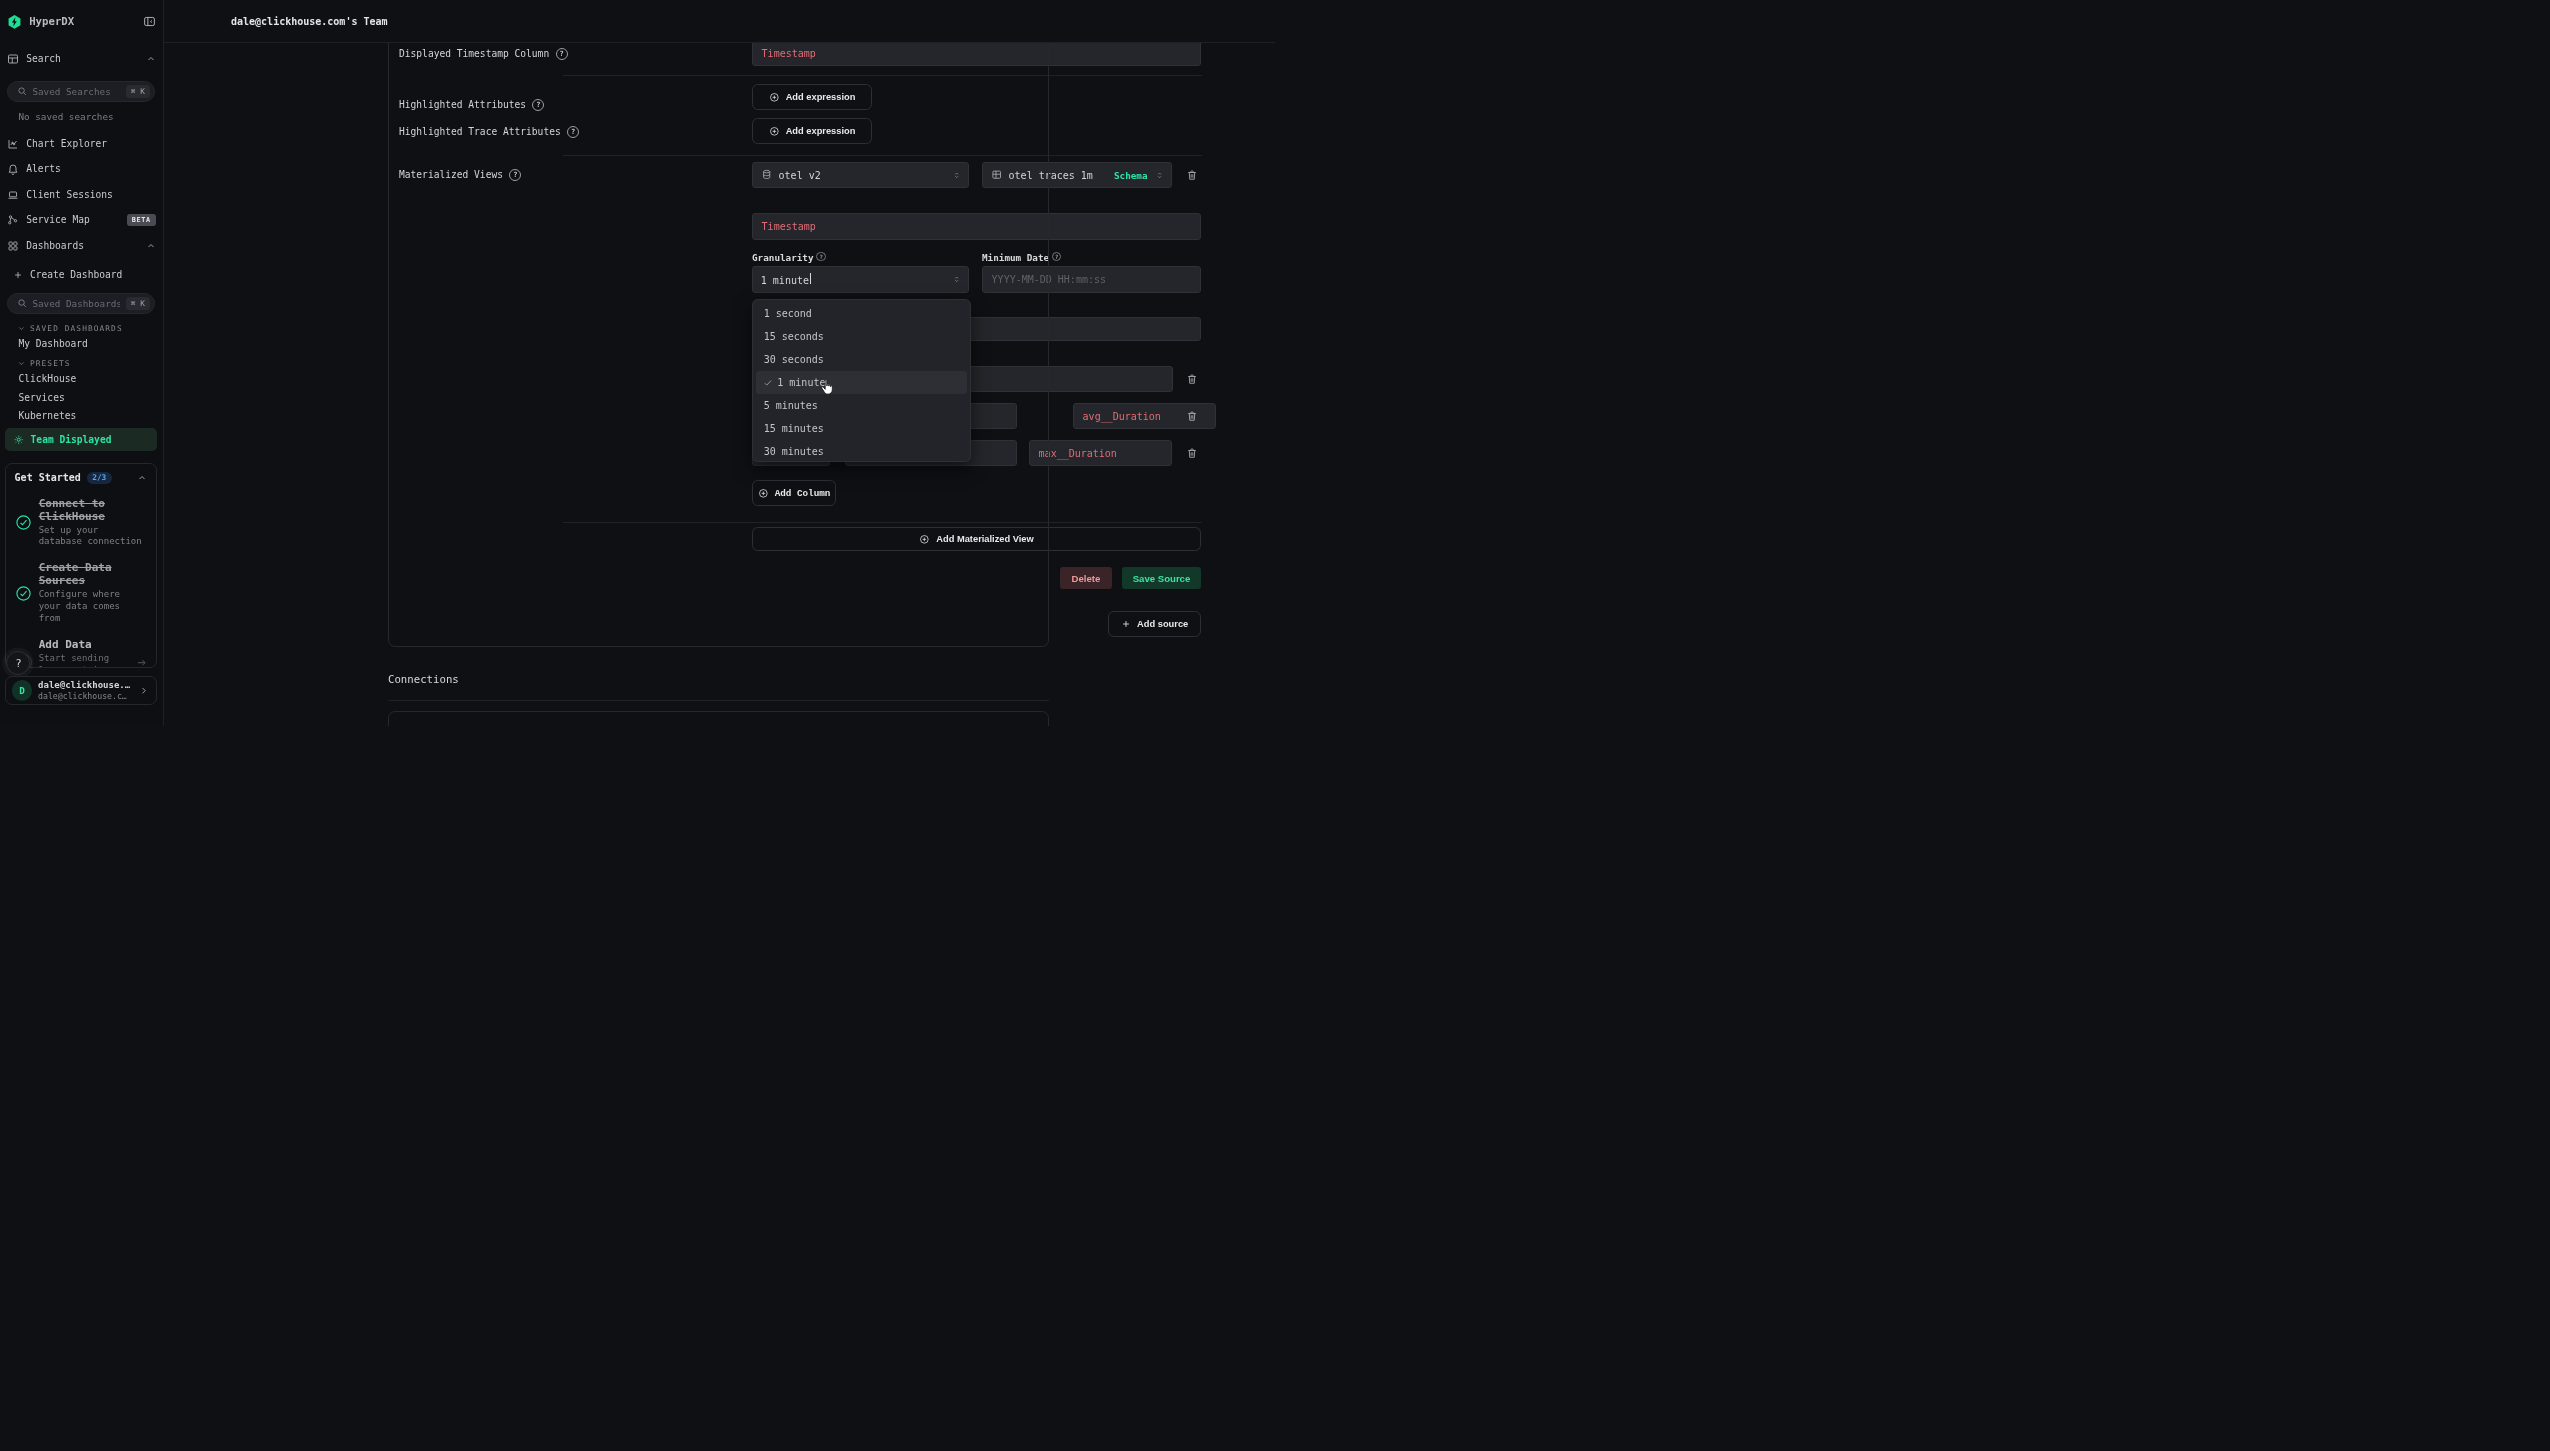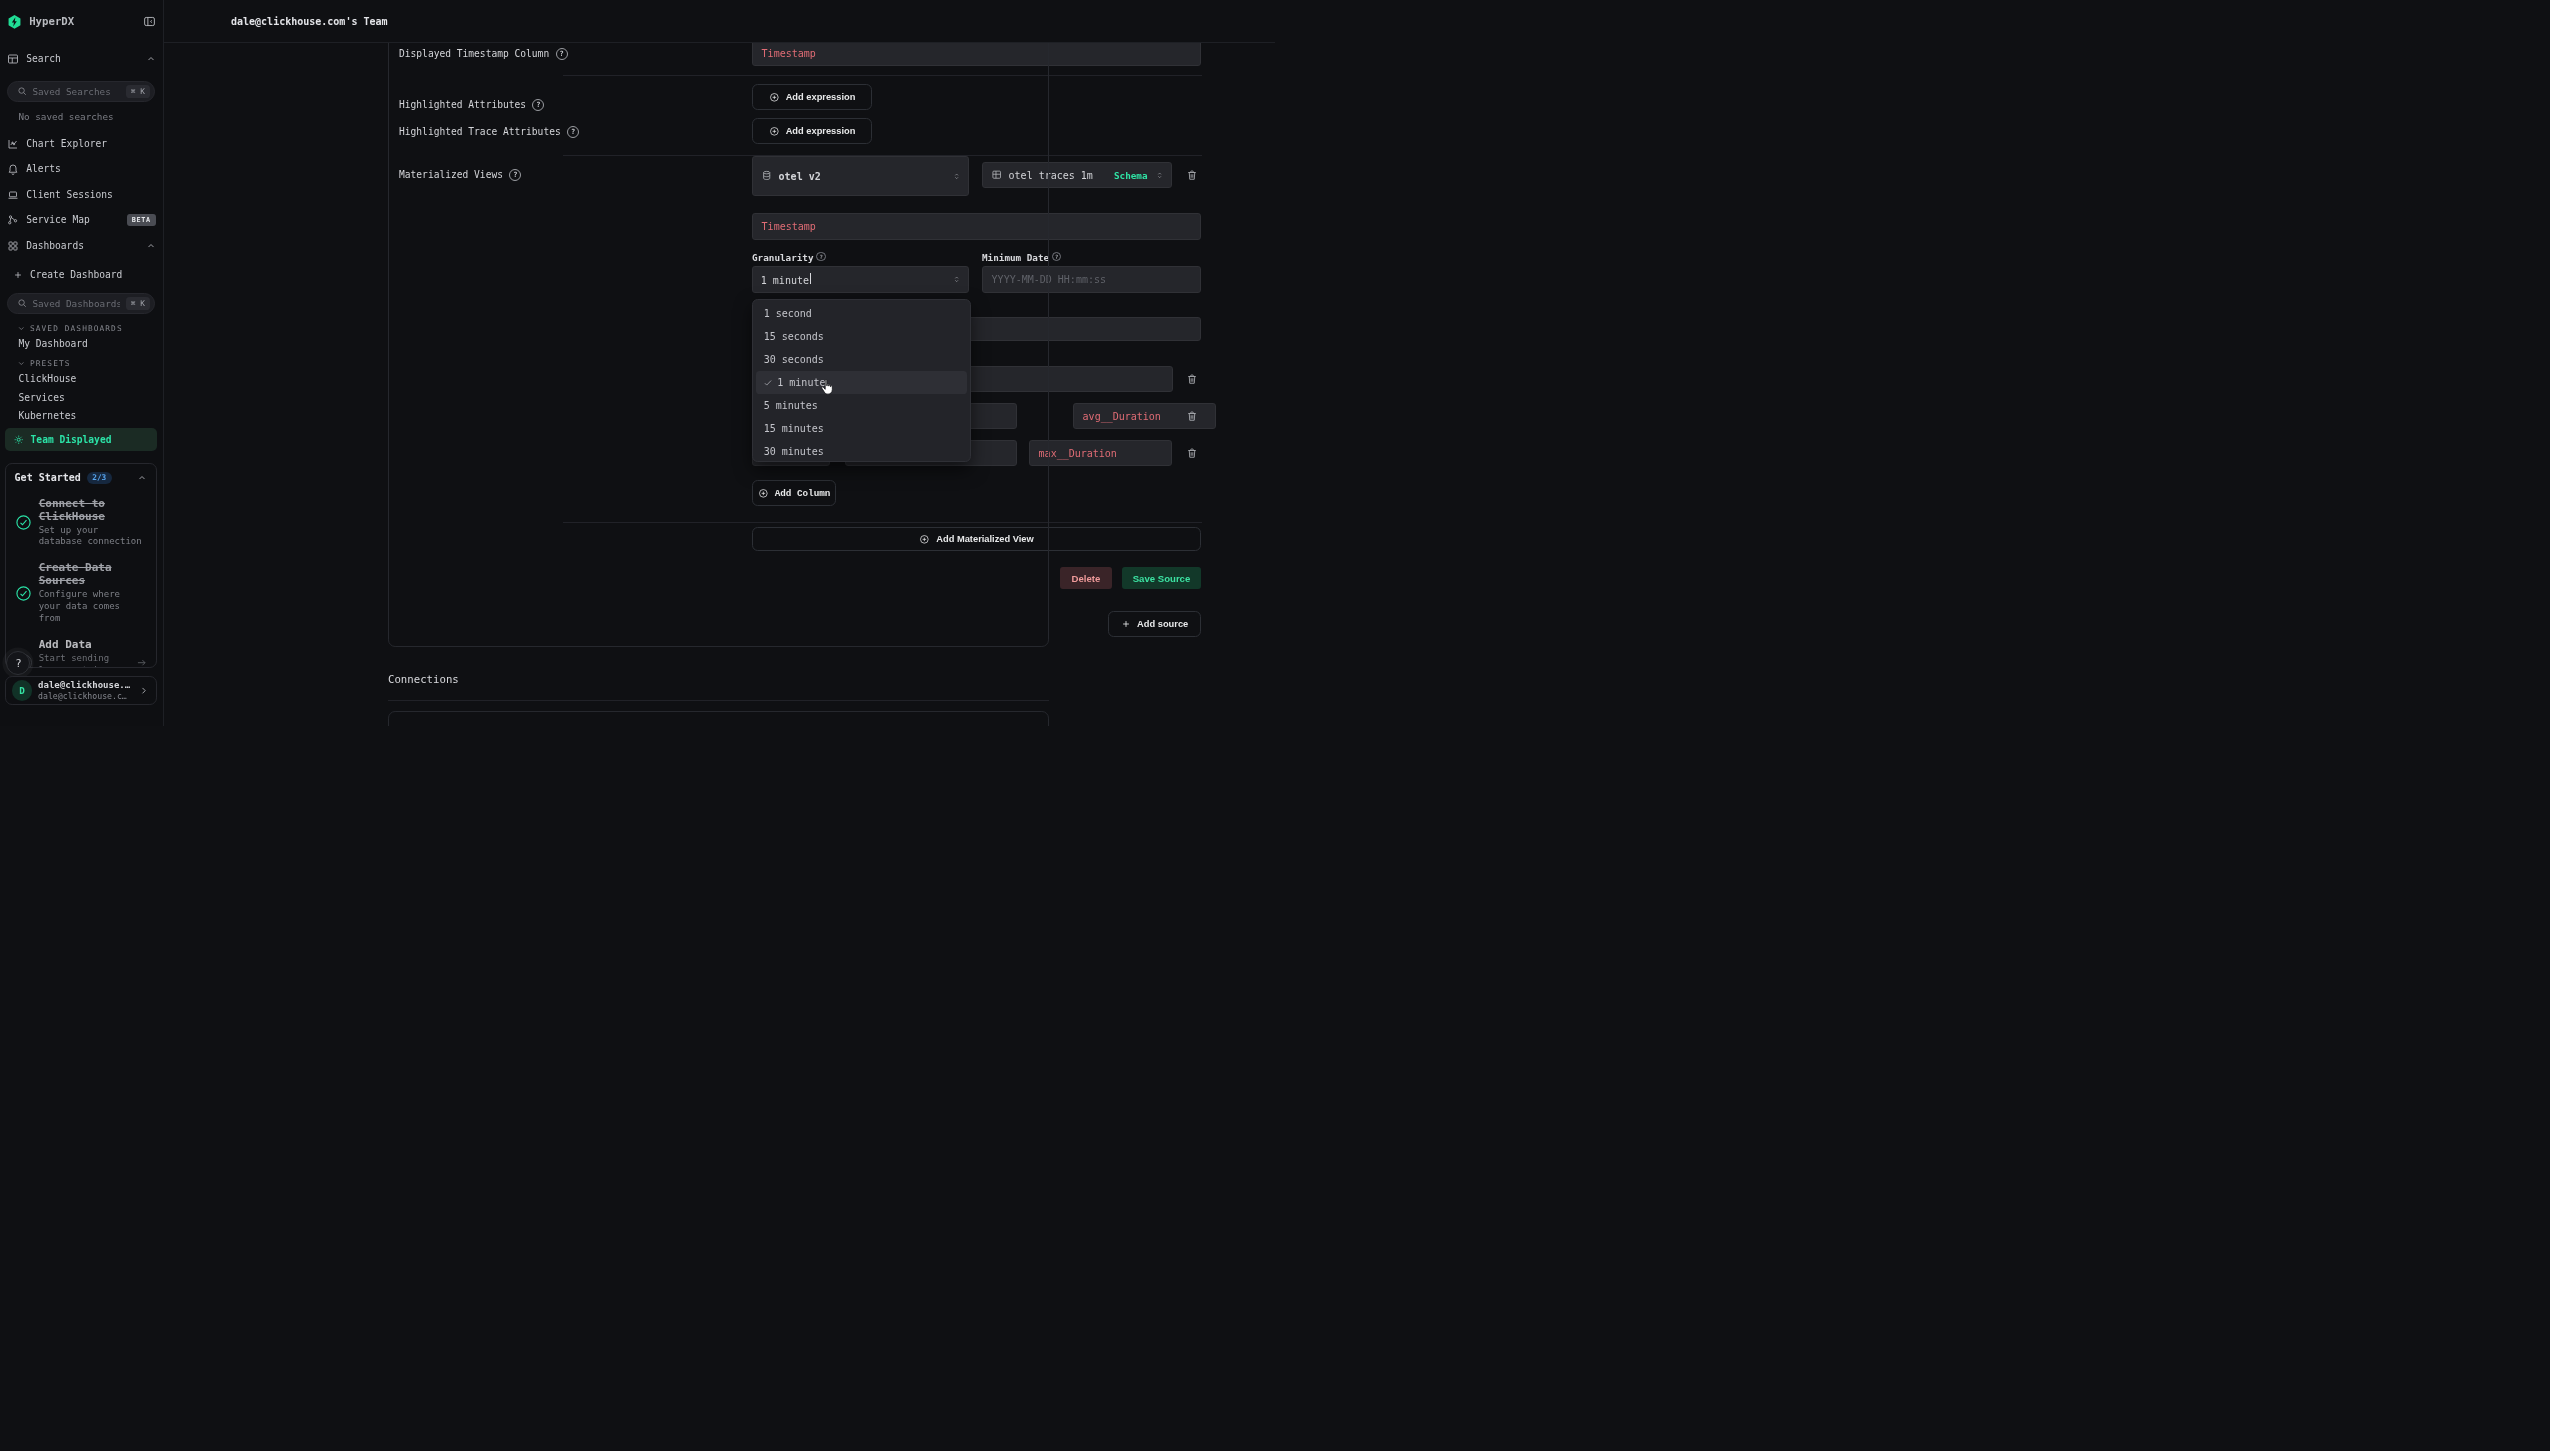--- a/index.html
+++ b/index.html
@@ -379,21 +379,21 @@
     <span>Add expression</span>
   </button>
 
   <div class="hr" style="left:399px;top:155px;width:639px;"></div>
 
   <div class="flabel" style="top:168px;height:13px;">
     <span>Materialized Views</span>
     <span class="qm">?</span>
   </div>
 
-  <div class="sel" style="left:588px;top:156px;width:217px;height:40px;font-weight:bold;">
+  <div class="sel" style="left:588px;top:162px;width:217px;height:26px;">
     <svg width="11.4" height="11.4" viewBox="0 0 24 24" fill="none" stroke="#b9bbc0" stroke-width="1.6">
         <ellipse cx="12" cy="5.5" rx="6.5" ry="2.6"></ellipse>
         <path d="M5.5 5.5 v6 c0 1.4 2.9 2.6 6.5 2.6 s6.5-1.2 6.5-2.6 v-6"></path>
         <path d="M5.5 11.5 v6 c0 1.4 2.9 2.6 6.5 2.6 s6.5-1.2 6.5-2.6 v-6"></path>
       </svg>
     <span class="lbl">otel_v2</span>
     <span class="updown">
       <svg width="9.3" height="10.7" viewBox="0 0 24 24" fill="none" stroke="currentColor" stroke-width="2">
           <path d="M8.5 9.5 L12 6 l3.5 3.5"></path>
           <path d="M8.5 14.5 L12 18 l3.5-3.5"></path>

